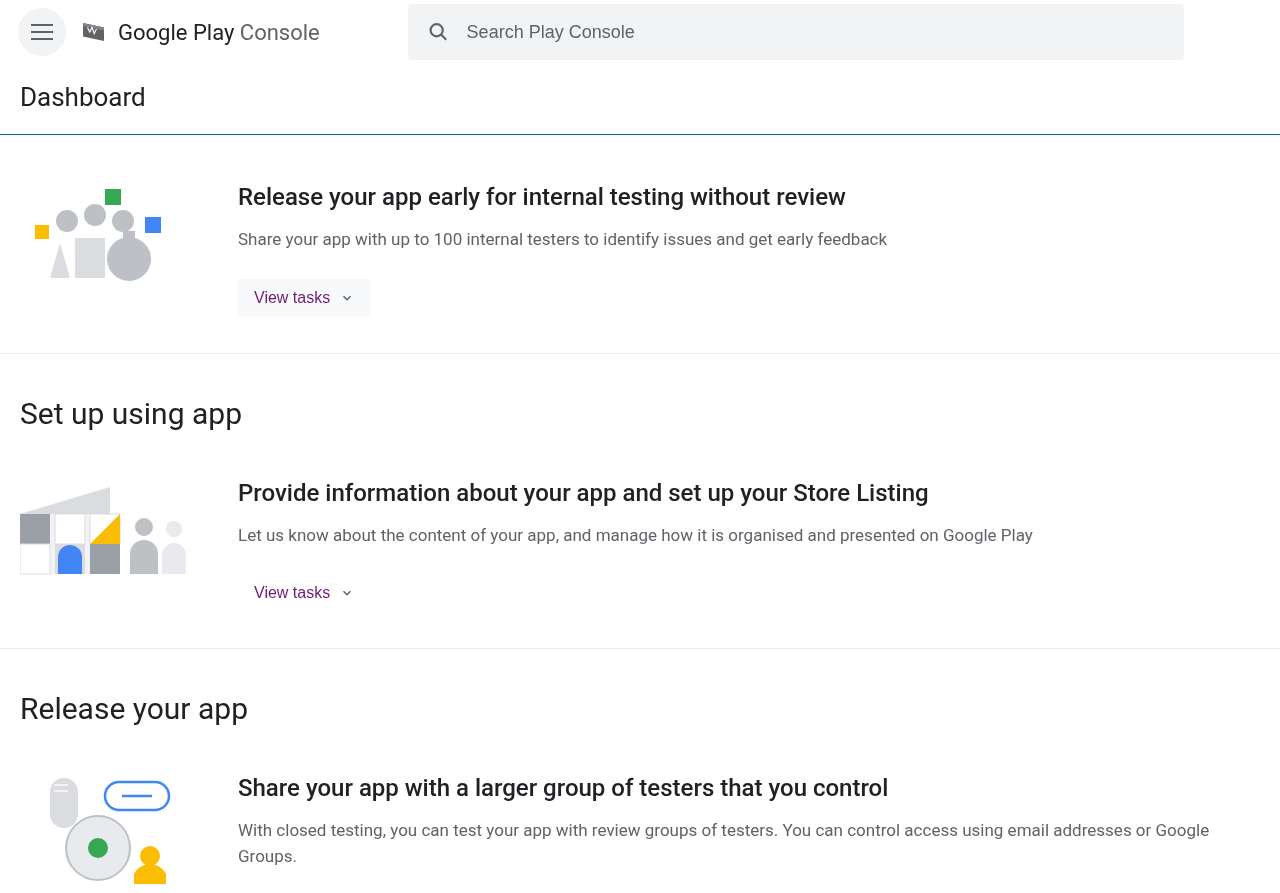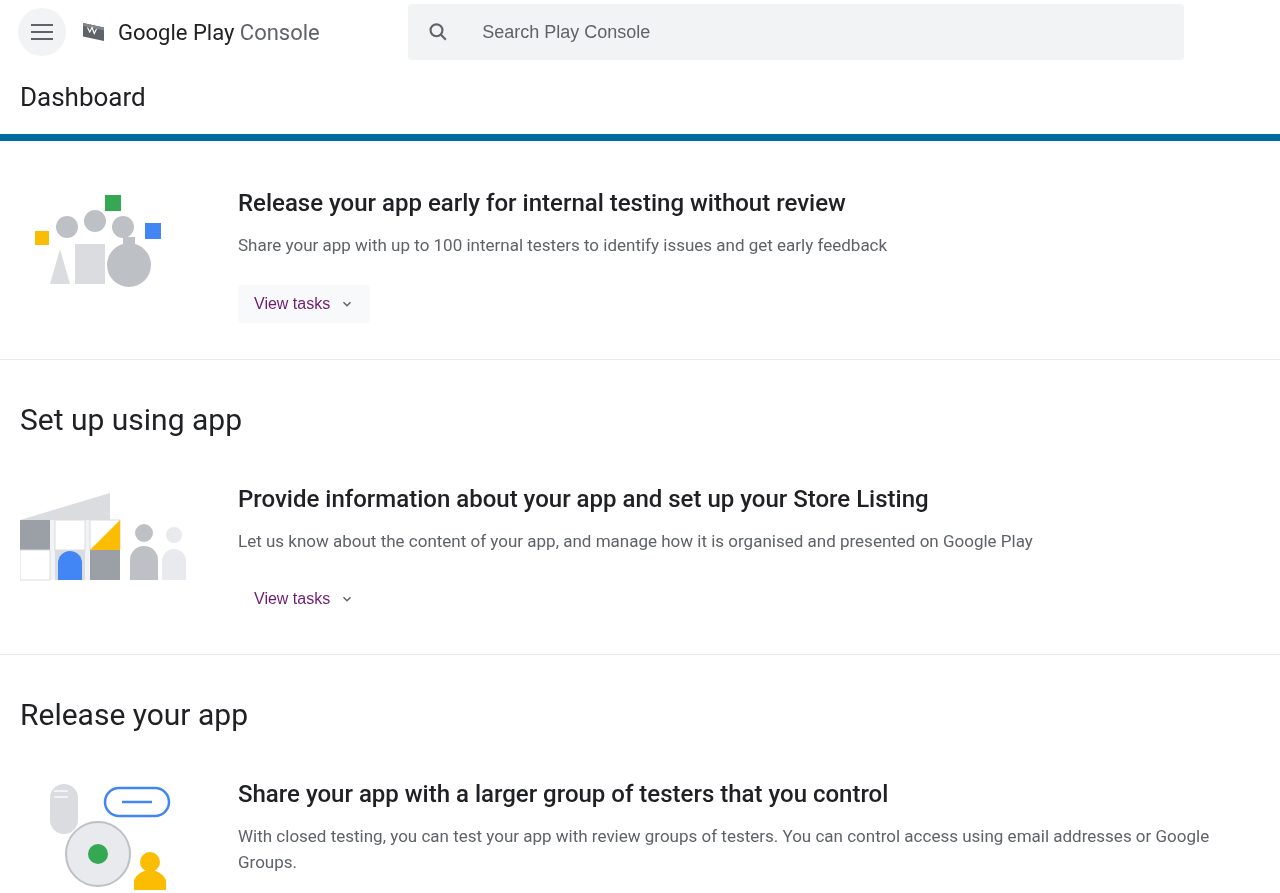--- a/index.html
+++ b/index.html
@@ -63,21 +63,21 @@
     .search-box {
       flex: 0 0 auto;
       margin-left: 78px;
       width: 776px;
       height: 56px;
       background: #f1f3f4;
       border-radius: 4px;
       display: flex;
       align-items: center;
       padding: 0 20px;
-      gap: 34px;
+      gap: 18px;
     }
     .search-icon {
       width: 22px;
       height: 22px;
       color: #5f6368;
     }
     .search-input {
       border: none;
       background: transparent;
       font-size: 18px;
@@ -85,21 +85,21 @@
       outline: none;
       width: 100%;
     }
     .search-input::placeholder {
       color: #5f6368;
     }
     .page-title {
       font-size: 26px;
       font-weight: 400;
       padding: 18px 20px 22px;
-      border-bottom: 7px solid #0369a1;
+      border-bottom: 1px solid #0369a1;
     }
     .section-header {
       font-size: 30px;
       font-weight: 400;
       padding: 42px 20px 0;
     }
     .card {
       display: flex;
       padding: 48px 20px 36px;
       gap: 48px;

